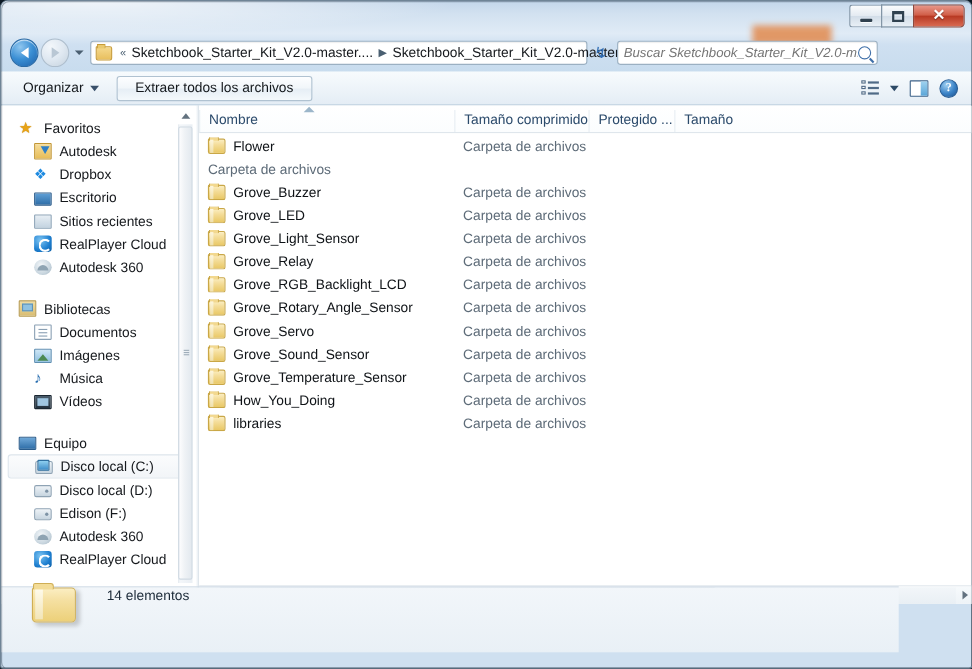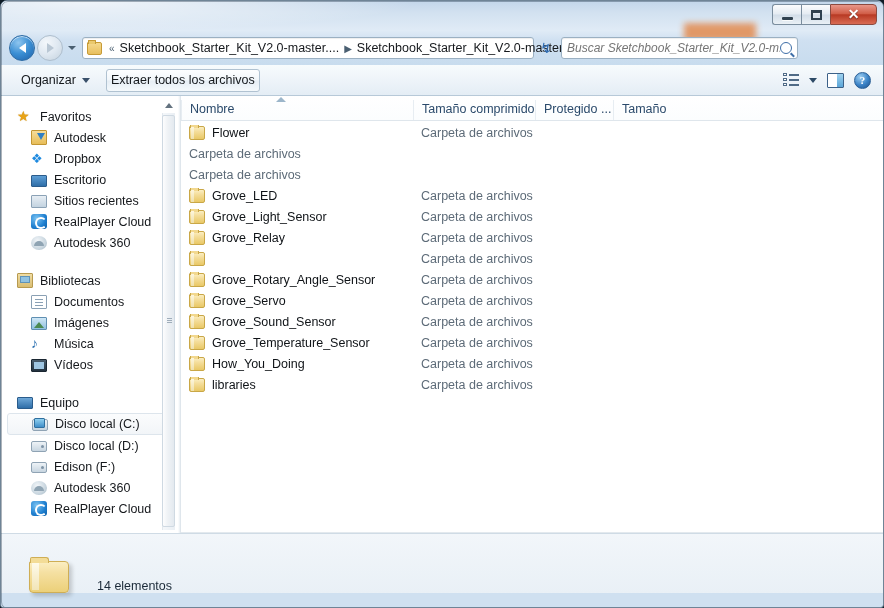--- a/index.html
+++ b/index.html
@@ -107,21 +107,21 @@
   
   .cmdbar {
     position:absolute; left:0; top:64px; width:884px; height:31px;
     background: linear-gradient(180deg,#f7fbfd 0%, #eef4f9 50%, #e4edf5 100%);
     border-bottom:1px solid #b7c9d8;
     display:flex; align-items:center;
   }
   .cmd-organizar { margin-left:20px; font-size:12.5px; color:#14181c; display:flex; align-items:center; gap:6px; }
   .cmd-organizar .c { width:0;height:0;border-left:4px solid transparent;border-right:4px solid transparent;border-top:5px solid #39506a; }
   .cmd-extract {
-    margin-left:16px; height:23px; padding:0 4px;
+    margin-left:16px; height:23px; padding:0 16px;
     border:1px solid #b0c2d1; border-radius:3px;
     background: linear-gradient(180deg,#fdfeff 0%,#f1f6fa 48%,#e6eef5 52%,#f4f9fc 100%);
     display:flex; align-items:center; font-size:12.5px; color:#14181c;
   }
   .cmd-right { margin-left:auto; display:flex; align-items:center; gap:10px; padding-right:14px; }
   .ico-viewlist { width:16px;height:14px; position:relative; }
   .ico-viewlist i { position:absolute; left:0; width:4px;height:3px; border:1px solid #4f6a86; background:#fff; }
   .ico-viewlist b { position:absolute; left:6px; height:2px; background:#4f6a86; }
   .viewcaret { width:0;height:0;border-left:4px solid transparent;border-right:4px solid transparent;border-top:5px solid #2d4a66; }
   .ico-pane { width:17px;height:15px;border:1.6px solid #3c6188; border-radius:1px; display:flex; background:#fff; }
@@ -229,23 +229,23 @@
   .hsb-arrow.l i { border-right:5px solid #63727f; }
   .hsb-arrow.r i { border-left:5px solid #63727f; }
   .hsb-track { flex:1; height:15px; position:relative; background:linear-gradient(180deg,#f2f6f9,#e9eff4); }
   .hsb-thumb { position:absolute; left:2px; top:0; width:452px; height:15px;
      background:linear-gradient(180deg,#fdfefe 0%,#f2f5f8 45%,#e2e9ef 55%,#eff3f7 100%);
      border:1px solid #c9d4de; border-radius:2px; }
   .hsb-thumb:after{content:"";position:absolute;left:50%;top:4px;margin-left:-3px;width:1px;height:7px;
      background:#9fadba;box-shadow:2px 0 0 #9fadba,4px 0 0 #9fadba;}
 
   
-  .status { position:absolute; left:0; top:532px; width:884px; height:60px;
+  .status { position:absolute; left:0; top:532px; width:816px; height:60px;
      background: linear-gradient(180deg,#f2f6fa 0%, #e9f0f6 100%);
-     border-top:1px solid #cfdbe5; display:flex; align-items:flex-end; }
+     border-top:1px solid #cfdbe5; display:flex; align-items:flex-start; }
   .status-folder { width:40px;height:32px;margin-left:28px; position:relative; flex:0 0 auto;
      background: linear-gradient(180deg,#fbeec2 0%, #f5e0a2 35%, #ecd079 100%);
      border:1px solid #cfae55; border-radius:2px 4px 4px 4px;
      box-shadow: 3px 3px 4px rgba(0,0,0,.18); }
   .status-folder:before{content:"";position:absolute;left:0;top:-5px;width:17px;height:5px;
      background:#f3dc97;border:1px solid #cfae55;border-bottom:none;border-radius:2px 3px 0 0;}
   .status-folder:after{content:"";position:absolute;left:2px;top:1px;width:7px;bottom:2px;
      background:linear-gradient(180deg,#fefaea,#f2e5b8);}
   .status-text { margin-left:28px; font-size:12.5px; color:#1b2a38; }
 
@@ -450,20 +450,24 @@
           <div class="cell-prot" style="width:78px"></div>
           <div class="cell-size" style="width:80px"></div>
         </div>
         <div class="row">
           <div class="cell-type" style="width:160px">Carpeta de archivos</div>
           <div class="cell-csize" style="width:122px"></div>
           <div class="cell-prot" style="width:78px"></div>
           <div class="cell-size" style="width:80px"></div>
         </div>
         <div class="row">
+          <div class="cell-name" style="width:232px">
+              <span class="ficon folder"></span>
+              <span>Grove_Buzzer</span>
+            </div>
           <div class="cell-type" style="width:160px">Carpeta de archivos</div>
           <div class="cell-csize" style="width:122px"></div>
           <div class="cell-prot" style="width:78px"></div>
           <div class="cell-size" style="width:80px"></div>
         </div>
         <div class="row">
           <div class="cell-name" style="width:232px">
               <span class="ficon folder"></span>
               <span>Grove_LED</span>
             </div>
@@ -488,20 +492,21 @@
               <span>Grove_Relay</span>
             </div>
           <div class="cell-type" style="width:160px">Carpeta de archivos</div>
           <div class="cell-csize" style="width:122px"></div>
           <div class="cell-prot" style="width:78px"></div>
           <div class="cell-size" style="width:80px"></div>
         </div>
         <div class="row">
           <div class="cell-name" style="width:232px">
               <span class="ficon folder"></span>
+              <span>Grove_RGB_Backlight_LCD</span>
             </div>
           <div class="cell-type" style="width:160px">Carpeta de archivos</div>
           <div class="cell-csize" style="width:122px"></div>
           <div class="cell-prot" style="width:78px"></div>
           <div class="cell-size" style="width:80px"></div>
         </div>
         <div class="row">
           <div class="cell-name" style="width:232px">
               <span class="ficon folder"></span>
               <span>Grove_Rotary_Angle_Sensor</span>

